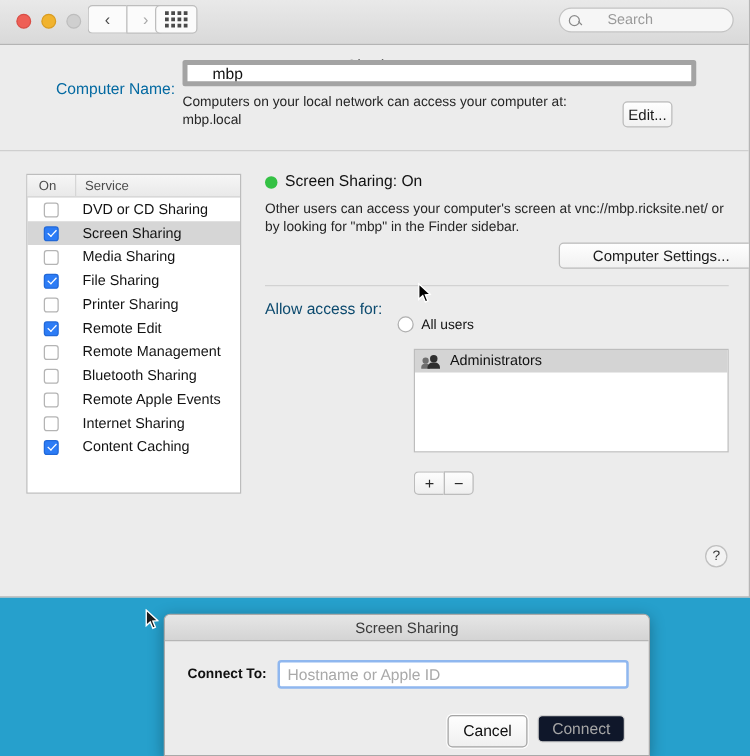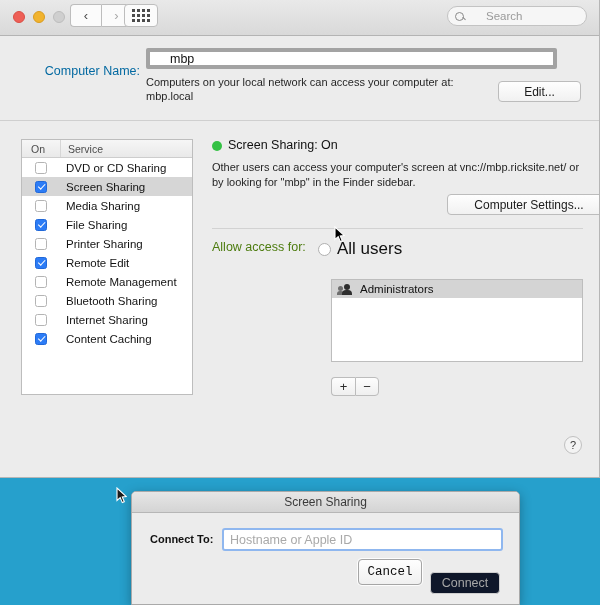--- a/index.html
+++ b/index.html
@@ -78,21 +78,21 @@
     position: absolute; left: 146px; top: 0; width: 411px; height: 21px;
     background: #fff; border: 4px solid #a3a3a3; border-radius: 2px;
     font-size: 12.5px; color: #111; padding: 0 20px;
     font-family: "Liberation Sans", sans-serif;
   }
   #name-help-1 { position: absolute; left: 146px; top: 28px; font-size: 11px;
     color: #262626; }
   #name-help-2 { position: absolute; left: 146px; top: 42px; font-size: 11px;
     color: #262626; }
   #edit-button {
-    position: absolute; left: 498px; top: 33px; width: 83px; height: 21px;
+    position: absolute; left: 498px; top: 33px; width: 40px; height: 21px;
     background: linear-gradient(to bottom,#fefefe,#f1f1f1);
     border: 1px solid #bcbcbc; border-radius: 4px; font-size: 12px;
     color: #1a1a1a; font-family: "Liberation Sans", sans-serif;
   }
   #divider-top { position: absolute; left: 0; top: 120px; width: 600px;
     height: 1px; background: #cfcfcf; }
 
   
   #services-table {
     position: absolute; left: 21px; top: 139px; width: 172px; height: 256px;
@@ -134,31 +134,31 @@
   #computer-settings-button {
     position: absolute; left: 447px; top: 194px; width: 164px; height: 21px;
     background: linear-gradient(to bottom,#fefefe,#f1f1f1);
     border: 1px solid #bcbcbc; border-radius: 4px; font-size: 12px;
     color: #1a1a1a; font-family: "Liberation Sans", sans-serif;
   }
   #divider-mid { position: absolute; left: 212px; top: 228px; width: 371px;
     height: 1px; background: #d2d2d2; }
 
   #allow-label { position: absolute; left: 212px; top: 240px; font-size: 12.5px;
-    color: #4d7c0f; }
+    color: #0c4a6e; }
   .radio-row { position: absolute; display: flex; align-items: center; }
   #radio-all { left: 312px; top: 239px; }
   #radio-only { left: 312px; top: 258px; }
   .rb { width: 13px; height: 13px; border-radius: 50%; background: #fff;
     border: 1px solid #b0b0b0; flex: none; display: flex;
     align-items: center; justify-content: center; }
   .rb.on { background: #2c7cf6; border-color: #2168d8; }
   .rb.on::after { content: ""; width: 4px; height: 4px; border-radius: 50%;
     background: #fff; }
-  .radio-row span { font-size: 17px; color: #111; margin-left: 6px; }
+  .radio-row span { font-size: 11px; color: #111; margin-left: 6px; margin-top: 14px; }
 
   #users-list {
     position: absolute; left: 331px; top: 279px; width: 252px; height: 83px;
     background: #fff; border: 1px solid #bdbdbd;
   }
   #users-row { display: flex; align-items: center; height: 18px;
     background: #d4d4d4; padding-left: 6px; }
   .group-icon { position: relative; width: 15px; height: 11px; flex: none; }
   .group-icon .p1 { position: absolute; left: 0; top: 2px; width: 5px;
     height: 5px; border-radius: 50%; background: #6e6e6e; }
@@ -203,24 +203,24 @@
   #ss-connect-label { position: absolute; left: 18px; top: 41px;
     font-size: 11px; color: #111; font-weight: bold; }
   #ss-input {
     position: absolute; left: 90px; top: 36px; width: 281px; height: 23px;
     background: #fff; border: 2px solid #8fb7ef; border-radius: 3px;
     font-size: 12.5px; color: #111; padding: 0 6px;
     font-family: "Liberation Sans", sans-serif;
   }
   #ss-input::placeholder { color: #a9a9a9; }
   #cancel-button {
-    position: absolute; left: 226px; top: 67px; width: 64px; height: 26px;
+    position: absolute; left: 226px; top: 80px; width: 64px; height: 26px;
     background: linear-gradient(to bottom,#fefefe,#f0f0f0);
     border: 1px solid #a5a5a5; border-radius: 4px; font-size: 12.5px;
-    color: #0d0d0d; font-family: Liberation Mono, monospace;
+    color: #0d0d0d; font-family: Liberation Sans, sans-serif;
     box-shadow: 0 0 0 1px rgba(255,255,255,0.9);
   }
   #connect-button {
     position: absolute; left: 298px; top: 80px; width: 70px; height: 22px;
     background: #0f172a; border: 1px solid #cfcfcf; border-radius: 4px;
     font-size: 12.5px; color: #a6a6a6;
     font-family: "Liberation Sans", sans-serif;
   }
 
   
@@ -326,20 +326,26 @@
           <div class="cb-cell">
             <span class="cb"></span>
           </div>
           <span class="srv-name">Remote Management</span>
         </div>
         <div class="service-row">
           <div class="cb-cell">
             <span class="cb"></span>
           </div>
           <span class="srv-name">Bluetooth Sharing</span>
+        </div>
+        <div class="service-row">
+          <div class="cb-cell">
+            <span class="cb"></span>
+          </div>
+          <span class="srv-name">Remote Apple Events</span>
         </div>
         <div class="service-row">
           <div class="cb-cell">
             <span class="cb"></span>
           </div>
           <span class="srv-name">Internet Sharing</span>
         </div>
         <div class="service-row">
           <div class="cb-cell">
             <span class="cb on"></span>

